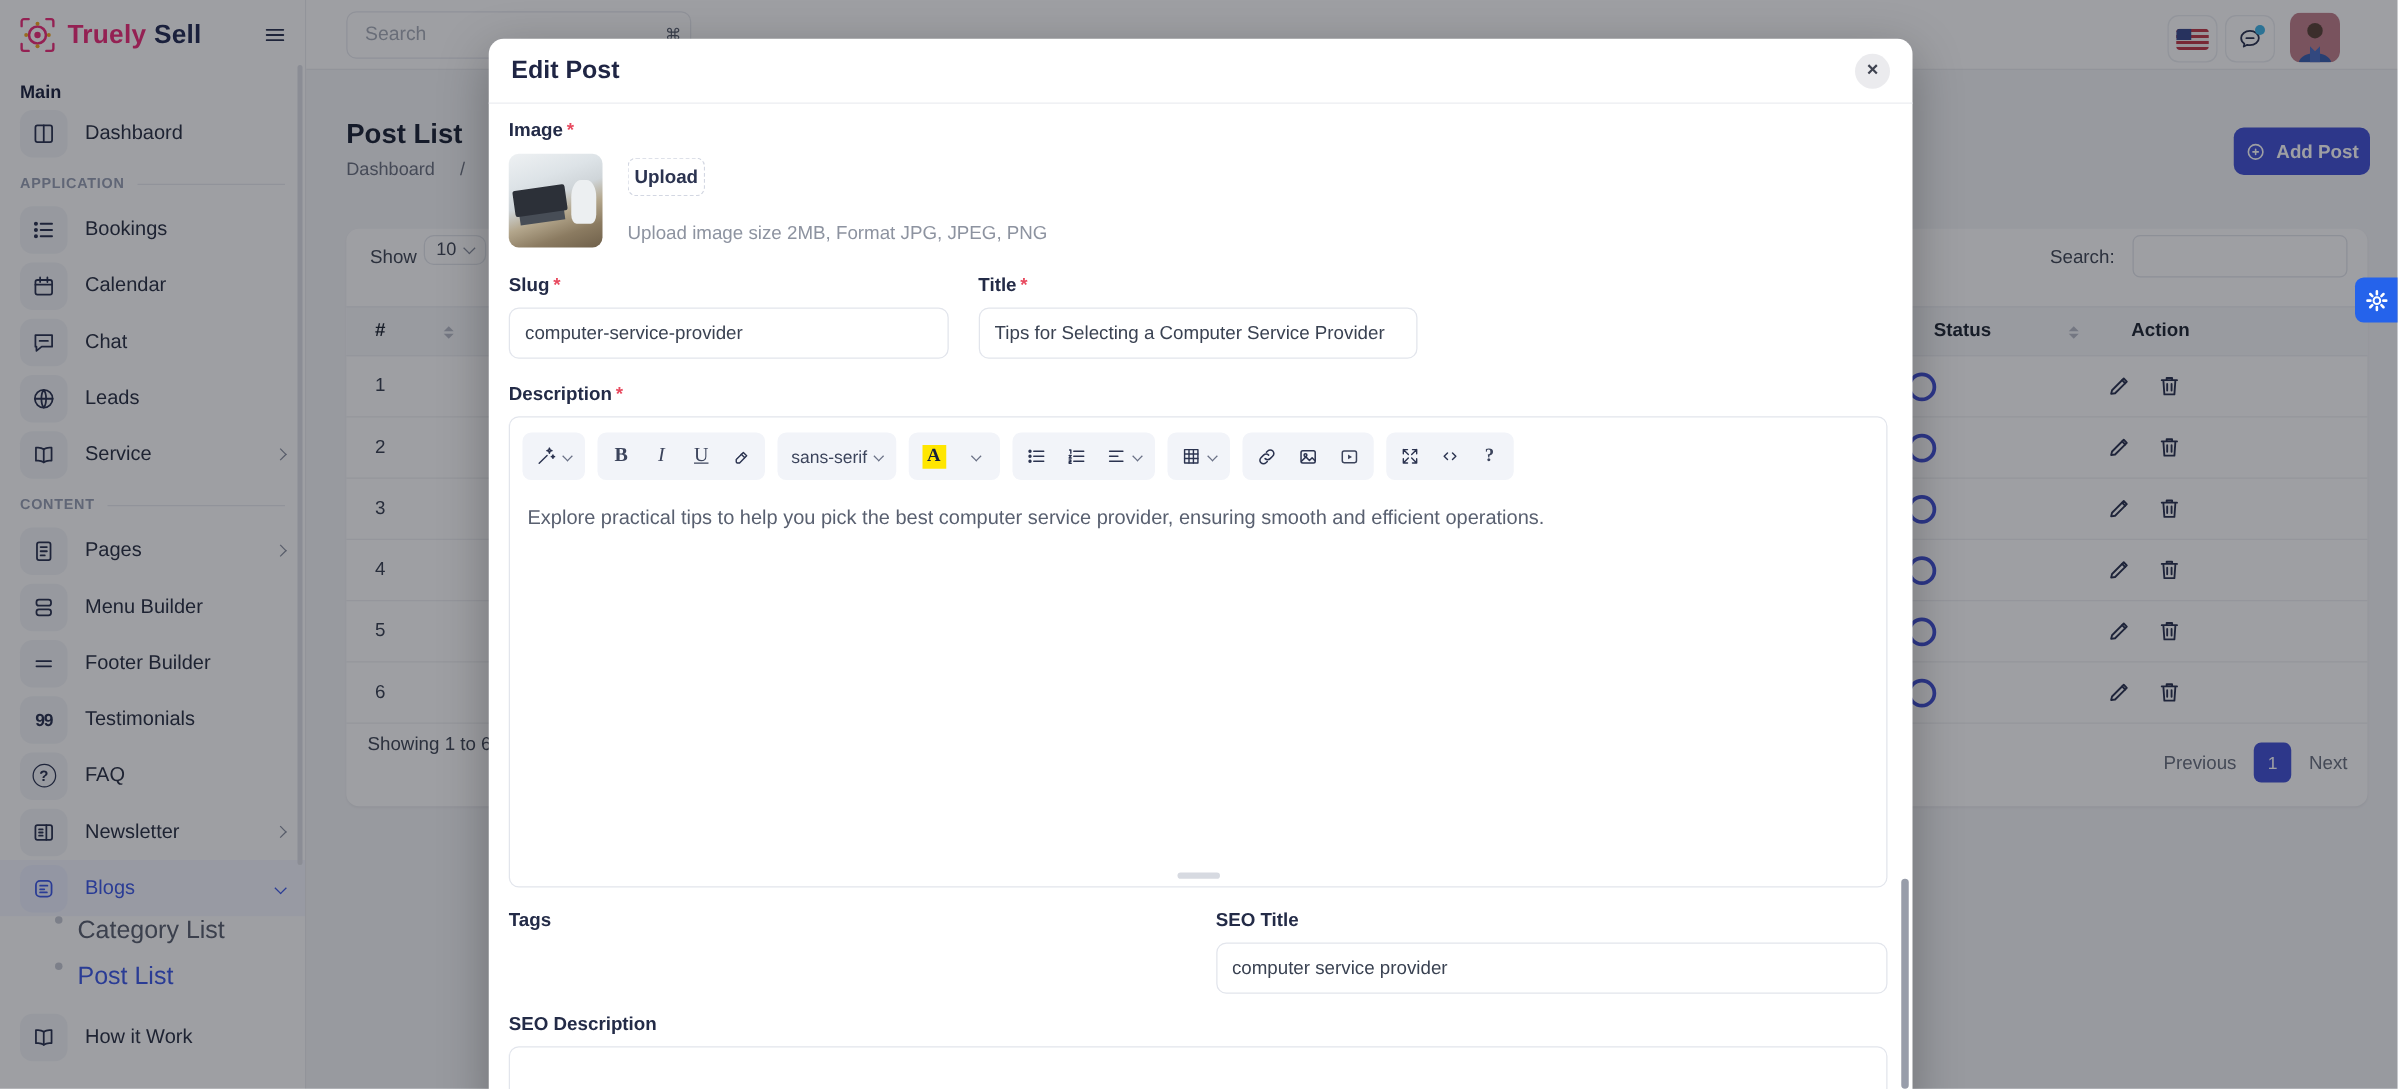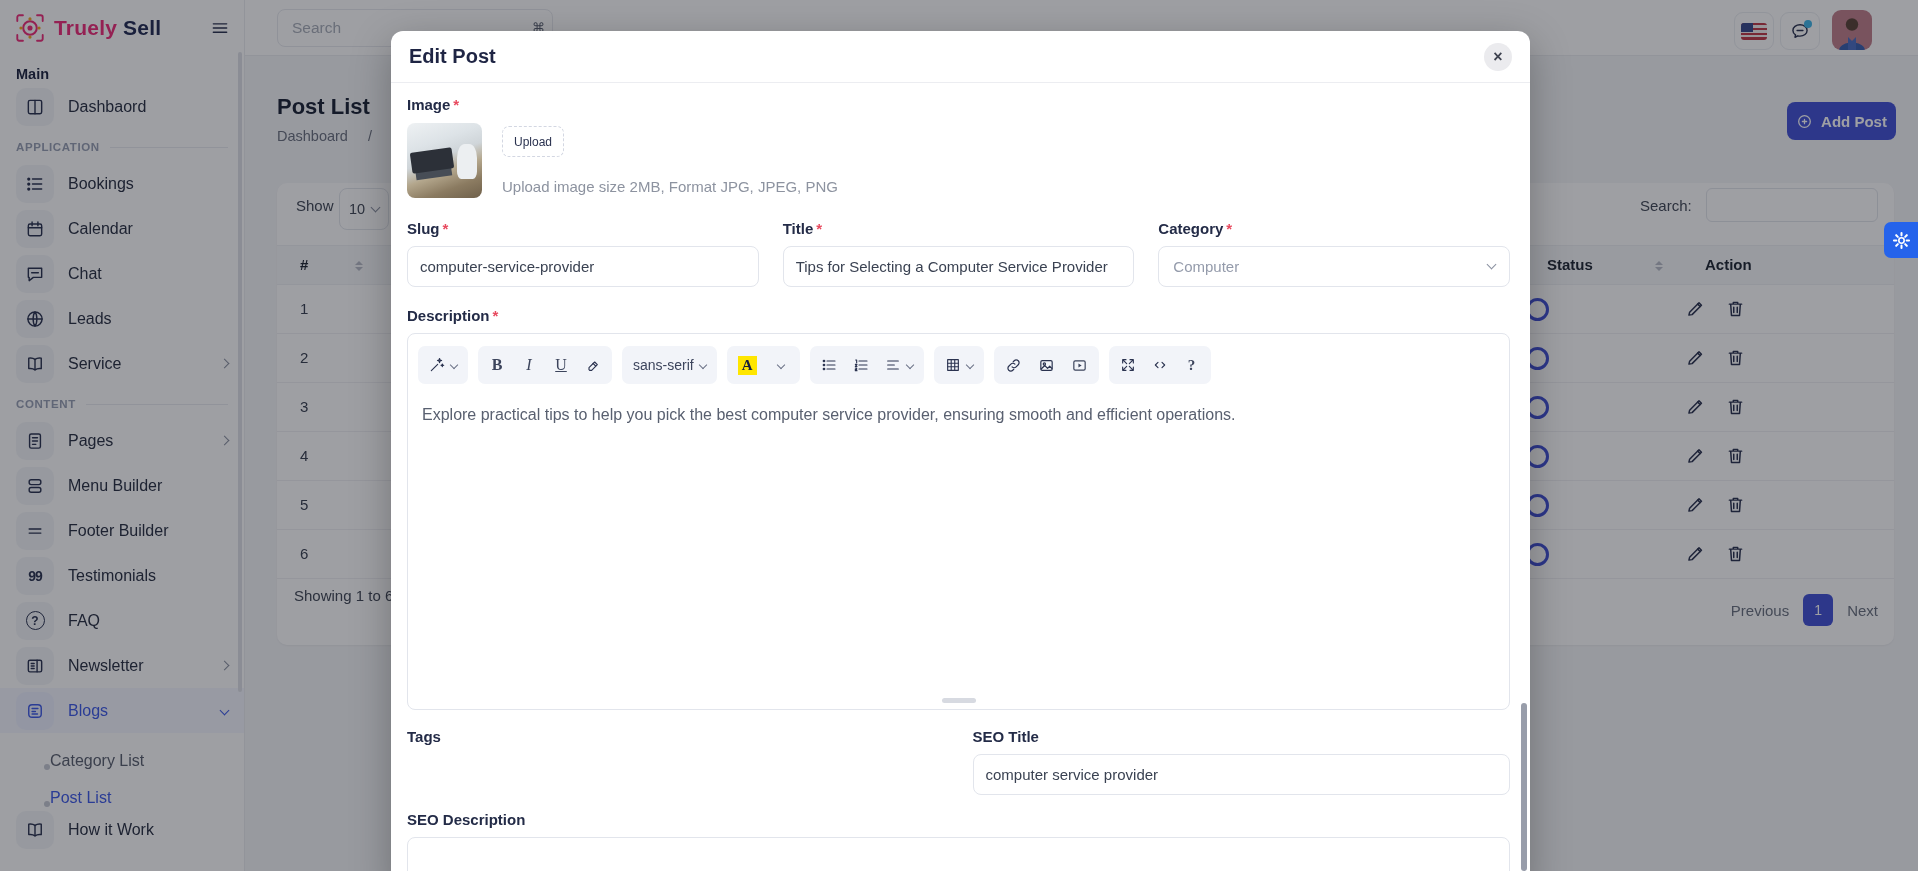--- a/index.html
+++ b/index.html
@@ -23,21 +23,21 @@
   .side-item.active { background:#f5f7ff; }
   .side-item.active .icon-box { background:#edf1ff; }
   .side-item.active .label, .side-item.active .ic { color:#3f5be8; stroke:#3f5be8; }
   .chev { display:inline-block; width:7px; height:7px; border-right:1.7px solid #8a90a0; border-bottom:1.7px solid #8a90a0; }
   .chev.right { transform:rotate(-45deg); }
   .chev.down  { transform:rotate(45deg); }
   .side-item .chev { margin-left:auto; }
   .side-item.active .chev { border-color:#3f5be8; }
   .glyph99 { font-size:14px; font-weight:800; color:#2b3350; letter-spacing:-1px; }
   .faq-glyph { width:19px; height:19px; border:1.7px solid #2b3350; border-radius:50%; display:flex; align-items:center; justify-content:center; font-size:12px; font-weight:700; color:#2b3350; }
-  .sub-item { display:flex; align-items:flex-end; gap:0; height:37px; padding:0 16px 0 44px; font-size:16px; color:#5b6170; cursor:pointer; }
+  .sub-item { display:flex; align-items:flex-start; gap:12px; height:37px; padding:0 16px 0 44px; font-size:20px; color:#5b6170; cursor:pointer; }
   .sub-item .dot { width:6px; height:6px; border-radius:50%; background:#c6cad4; flex:none; }
   .sub-item.active { color:#3f5be8; }
 
   
   .topbar { position:absolute; left:245px; top:0; right:0; height:56px; background:#fff; border-bottom:1px solid #ebedf0; z-index:2; }
   .top-search { position:absolute; left:32px; top:9px; width:276px; height:38px; border:1px solid #e8eaef; border-radius:8px; background:#fff; padding:0 34px 0 14px; font-size:15.5px; color:#3a4252; }
   .top-search::placeholder { color:#a8aeb9; }
   .kbd-glyph { position:absolute; left:287px; top:20px; font-size:13px; color:#596070; }
   .top-btn { position:absolute; top:12px; width:40px; height:38px; border:1px solid #eceef2; border-radius:9px; background:#fff; display:flex; align-items:center; justify-content:center; cursor:pointer; }
   .flag { width:26px; height:17px; border-radius:3px; position:relative; overflow:hidden; background:repeating-linear-gradient(180deg,#c03a48 0 2.4px,#f3efee 2.4px 4.8px); }
@@ -45,21 +45,21 @@
   .chat-dot { position:absolute; right:7px; top:7px; width:8px; height:8px; border-radius:50%; background:#41b6e8; }
   .avatar-btn { position:absolute; top:10px; width:40px; height:40px; border-radius:9px; overflow:hidden; cursor:pointer; border:none; padding:0; background:none; }
 
   
   .content { position:absolute; left:245px; top:56px; right:0; bottom:0; background:#f6f7f9; }
   .page-title { position:absolute; left:32px; top:38px; font-size:22px; font-weight:800; color:#1c2436; }
   .breadcrumb { position:absolute; left:32px; top:72px; font-size:14.5px; color:#6c7280; display:flex; gap:20px; }
   .add-btn { position:absolute; right:22px; top:46px; width:109px; height:38px; background:#4353d6; color:#fff; border:none; border-radius:8px; font-size:15px; font-weight:600; display:flex; align-items:center; justify-content:center; gap:8px; cursor:pointer; font-family:inherit; }
   .card { position:absolute; left:32px; top:127px; width:1617px; height:462px; background:#fff; border-radius:10px; box-shadow:0 1px 2px rgba(16,24,40,.05); }
   .show-label { position:absolute; left:19px; top:14px; font-size:15px; color:#424957; }
-  .show-select { position:absolute; left:62px; top:5px; width:50px; height:42px; border:1px solid #e3e6ec; border-radius:8px; display:flex; align-items:center; justify-content:center; gap:7px; font-size:14.5px; color:#424957; cursor:pointer; }
+  .show-select { position:absolute; left:62px; top:5px; width:50px; height:24px; border:1px solid #e3e6ec; border-radius:8px; display:flex; align-items:center; justify-content:center; gap:7px; font-size:14.5px; color:#424957; cursor:pointer; }
   .search-label { position:absolute; left:1363px; top:14px; font-size:15px; color:#424957; }
   .card-search { position:absolute; left:1429px; top:5px; width:172px; height:34px; border:1px solid #e3e6ec; border-radius:6px; padding:0 10px; font-size:14px; color:#3a4252; }
   .thead { position:absolute; left:0; top:62px; width:100%; height:40px; background:#f7f8fb; border-top:1px solid #eef0f4; border-bottom:1px solid #eef0f4; }
   .th { position:absolute; top:10px; font-size:15px; font-weight:700; color:#1f2733; }
   .sort { position:absolute; display:flex; flex-direction:column; gap:2px; top:15px; }
   .sort i { width:0; height:0; border-left:4px solid transparent; border-right:4px solid transparent; display:block; }
   .sort .up { border-bottom:4px solid #b9bdc8; }
   .sort .dn { border-top:4px solid #b9bdc8; }
   .trow { position:absolute; left:0; width:100%; height:49px; border-bottom:1px solid #f0f1f4; }
   .rnum { position:absolute; left:23px; top:15px; font-size:15px; color:#3a4152; }
@@ -79,21 +79,21 @@
   .modal-hd h2 { font-size:20px; font-weight:700; color:#1f2544; }
   .close-btn { width:28px; height:28px; border-radius:50%; background:#ebebee; border:none; font-size:16px; font-weight:700; color:#3f4350; cursor:pointer; line-height:1; }
   .modal-bd { padding:13px 20px 0 16px; }
   .flabel { font-size:15px; font-weight:600; color:#232b47; }
   .req { color:#e84a5f; margin-left:3px; }
   .img-row { display:flex; gap:20px; margin-top:9px; }
   .thumb { width:75px; height:75px; border-radius:8px; position:relative; overflow:hidden; flex:none;
     background:linear-gradient(160deg,#eef1f3 0%,#dde3e7 28%,#cfd5d9 45%,#b3a68c 62%,#8b7b61 80%,#6f604a 100%); }
   .thumb::before { content:""; position:absolute; left:5%; top:36%; width:56%; height:28%; background:#2c3038; transform:rotate(-8deg); border-radius:2px; box-shadow:0 10px 0 -3px #474d56; }
   .thumb::after { content:""; position:absolute; right:7%; top:28%; width:26%; height:46%; background:#eceff1; border-radius:40% 40% 22% 22%; }
-  .upload-btn { margin-top:3px; width:62px; height:31px; border:1.5px dashed #d3d7e2; border-radius:7px; background:#fff; font-size:12px; font-weight:400; color:#2b3350; cursor:pointer; font-family:inherit; }
+  .upload-btn { margin-top:3px; width:62px; height:31px; border:1.5px dashed #d3d7e2; border-radius:7px; background:#fff; font-size:15px; font-weight:700; color:#2b3350; cursor:pointer; font-family:inherit; }
   .img-hint { margin-top:21px; font-size:15px; color:#8d93a0; }
   .grid3 { display:grid; grid-template-columns:1fr 1fr 1fr; gap:24px; margin-top:22px; }
   .grid2 { display:grid; grid-template-columns:1fr 1fr; gap:28px; margin-top:18px; }
   .tinput { margin-top:8px; width:100%; height:41px; border:1px solid #e2e5ec; border-radius:8px; padding:0 12px; font-size:15px; color:#3a4252; font-family:inherit; }
   .select { margin-top:8px; height:41px; border:1px solid #e2e5ec; border-radius:8px; padding:0 14px; display:flex; align-items:center; justify-content:space-between; cursor:pointer; }
   .select span { font-size:15px; color:#949bab; }
   .desc-wrap { margin-top:20px; }
   .editor { margin-top:8px; border:1px solid #e2e5ec; border-radius:8px; overflow:hidden; }
   .toolbar { display:flex; gap:10px; padding:12px 10px 8px; }
   .tgroup { display:flex; background:#f2f4f9; border-radius:7px; padding:3px; }
@@ -479,27 +479,20 @@
 
     <div class="grid3">
       <div>
         <span class="flabel"><span>Slug</span><span class="req">*</span></span>
         <input class="tinput" value="computer-service-provider" style="">
       </div>
       <div>
         <span class="flabel"><span>Title</span><span class="req">*</span></span>
         <input class="tinput" value="Tips for Selecting a Computer Service Provider" style="">
       </div>
-      <div>
-        <span class="flabel"><span>Category</span><span class="req">*</span></span>
-        <div class="select">
-          <span>Computer</span>
-          <span class="chev down" style="margin-top:-4px;"></span>
-        </div>
-      </div>
     </div>
 
     <div class="desc-wrap">
       <span class="flabel"><span>Description</span><span class="req">*</span></span>
       <div class="editor">
         <div class="toolbar">
           <div class="tgroup">
             <button class="tbtn">
               <svg width="16" height="16" viewBox="0 0 24 24" class="ic">
                   <path d="M3.5 20.5L13 11M15 4.5l.8-2.3.8 2.3 2.3.8-2.3.8-.8 2.3-.8-2.3-2.3-.8zM19.5 12l.5-1.5.5 1.5 1.5.5-1.5.5-.5 1.5-.5-1.5-1.5-.5z"></path>

